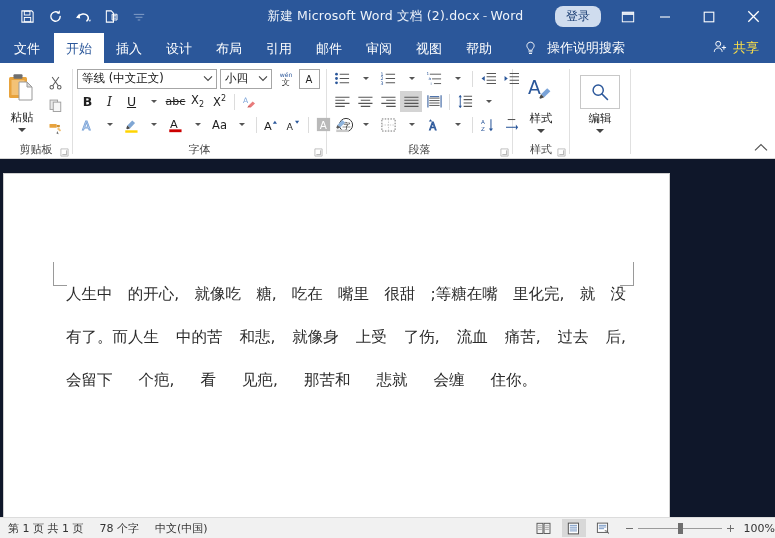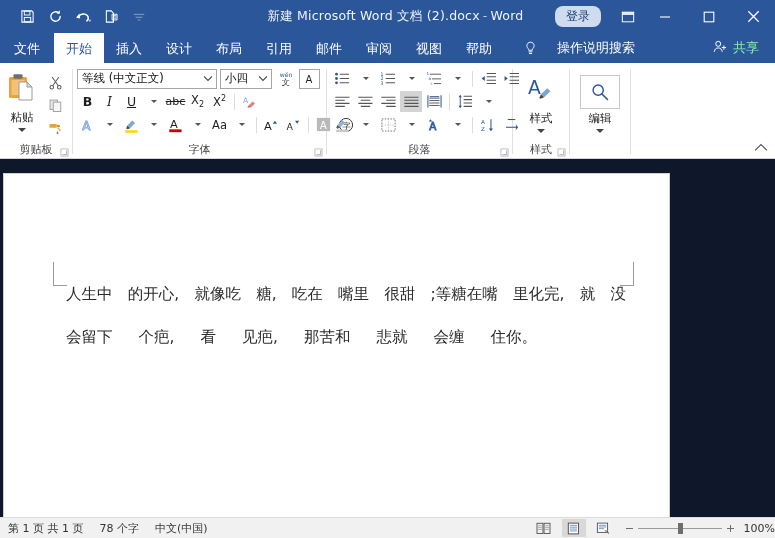--- a/index.html
+++ b/index.html
@@ -45,27 +45,27 @@
     height:30px;background:#2b579a;display:flex;align-items:stretch;
     position:relative;
   }
   .tab{
     display:flex;align-items:center;padding:0 12px;color:#ffffff;font-size:13px;
     line-height:1;
   }
   .tab.active{background:#ffffff;color:#2b579a;}
   .tab.file{padding:0 14px;}
   .tellme{
-    display:flex;align-items:center;gap:20px;color:#ffffff;font-size:13px;
+    display:flex;align-items:center;gap:10px;color:#ffffff;font-size:13px;
     padding:0 10px;margin-left:10px;
   }
   .tellme .bulb{display:flex;align-items:center;}
   .share{
     margin-left:auto;display:flex;align-items:center;gap:5px;
-    color:#86efac;font-size:13px;padding:0 16px 0 10px;
+    color:#fde047;font-size:13px;padding:0 16px 0 10px;
   }
 
   
   .ribbon{
     height:95px;background:#ffffff;border-bottom:1px solid #d4d4d4;
     display:flex;align-items:stretch;position:relative;
   }
   .grp{position:relative;display:flex;flex-direction:column;}
   .grp-body{flex:1;display:flex;align-items:flex-start;padding-top:5px;}
   .grp-label{
@@ -697,20 +697,32 @@
           <span>就像吃</span>
           <span>糖,</span>
           <span>吃在</span>
           <span>嘴里</span>
           <span>很甜</span>
           <span>;等糖在嘴</span>
           <span>里化完,</span>
           <span>就</span>
           <span>没</span>
         </div>
+        <div class="pline">
+          <span>有了。而人生</span>
+          <span>中的苦</span>
+          <span>和悲,</span>
+          <span>就像身</span>
+          <span>上受</span>
+          <span>了伤,</span>
+          <span>流血</span>
+          <span>痛苦,</span>
+          <span>过去</span>
+          <span>后,</span>
+        </div>
         <div class="pline last">
           <span>会留下</span>
           <span>个疤,</span>
           <span>看</span>
           <span>见疤,</span>
           <span>那苦和</span>
           <span>悲就</span>
           <span>会缠</span>
           <span>住你。</span>
         </div>

